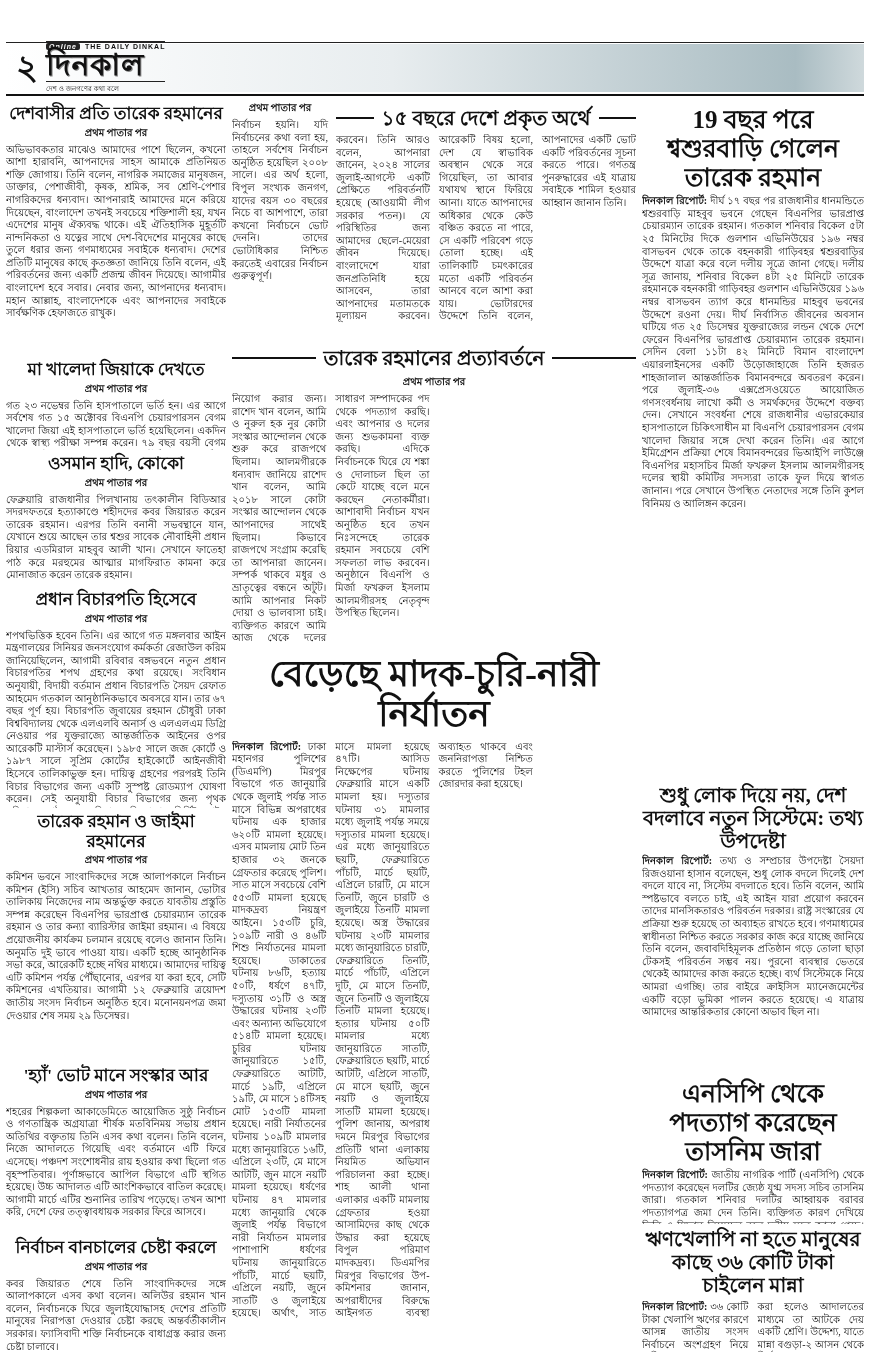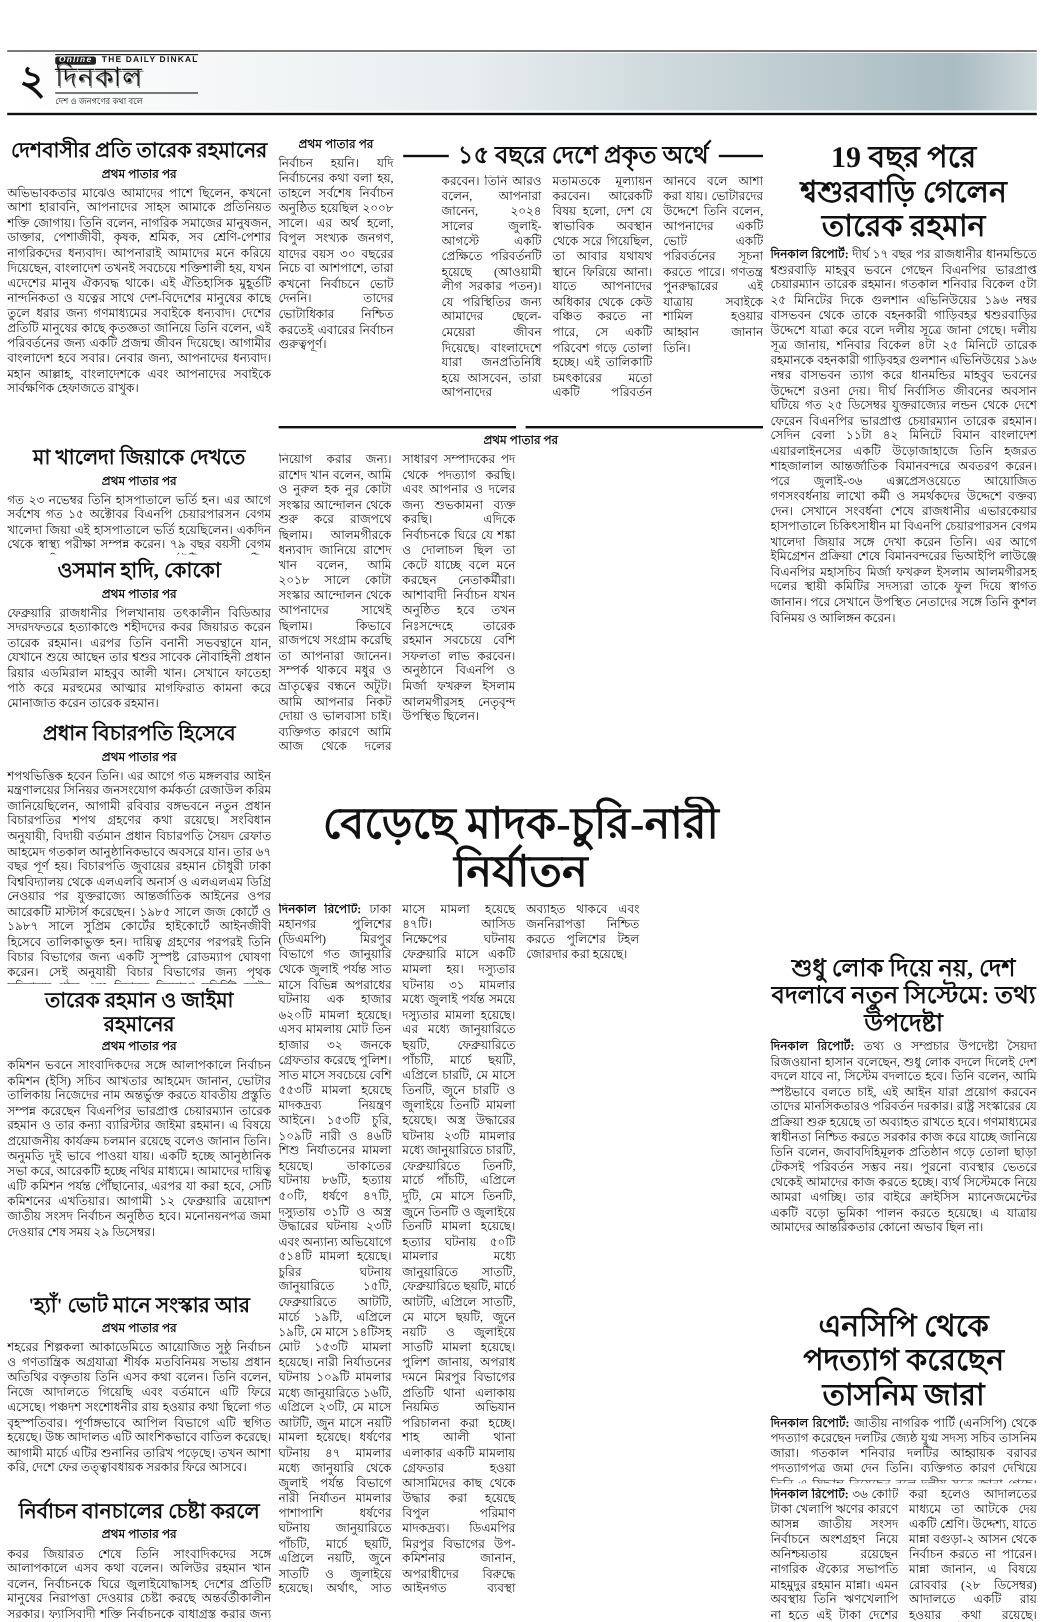--- a/index.html
+++ b/index.html
@@ -15,37 +15,37 @@
     height:48px; margin:1px 6px 0 6px; display:flex; align-items:center;
     background:linear-gradient(to right, #ffffff 0%, #e8edef 45%, #a9bcc2 92%, #cfd9dc 100%);
     padding:2px 4px; position:relative;
   }
   .pageno { font-size:34px; font-weight:bold; line-height:1; margin:0 8px 0 6px; }
   .logo-block { display:inline-block; text-align:left; }
   .logo-top { font-size:7px; font-weight:bold; letter-spacing:1px;
     border-top:1px solid #222; padding-top:1px; display:flex; gap:5px; align-items:center;
     font-family:"Liberation Sans", sans-serif; }
   .logo-online { font-style:italic; font-size:7px; background:#222; color:#fff; padding:0 3px; border-radius:2px; }
-  .logo-main { font-size:22px; font-weight:normal; line-height:1.0; letter-spacing:1px;
+  .logo-main { font-size:30px; font-weight:bold; line-height:1.0; letter-spacing:1px;
     text-shadow:1px 1px 0 #888; }
   .logo-tagline { font-size:7px; border-top:1px solid #222; margin-top:1px; padding-top:1px;
     font-family:"Liberation Sans", sans-serif; }
   .datebox {
     position:absolute; right:4px; top:4px; width:168px; background:#fdfdfd;
     border:1px solid #444; box-shadow:1px 1px 0 #777; text-align:center;
     font-size:10px; line-height:1.5; font-family:"Liberation Sans", sans-serif;
   }
   .datebox .d1 { border-bottom:1px solid #555; padding:1px 2px; }
   .datebox .d2 { padding:1px 2px; }
   .mast-bottom-rule { border-top:2px solid #111; margin:2px 6px 0 6px; }
 
   
   .main {
     display:grid; grid-template-columns:220px 404px 222px; column-gap:6px;
-    padding:16px 6px 0 6px; height:1256px; overflow:hidden;
+    padding:4px 6px 0 6px; height:1256px; overflow:hidden;
   }
   .zone { overflow:hidden; }
 
   
   .hl { font-weight:bold; text-align:center; line-height:1.15; }
   .hl-sm  { font-size:17px; margin:4px 0 1px 0; }
   .hl-md  { font-size:20px; margin:4px 0 2px 0; }
   .hl-lg  { font-size:25px; margin:6px 0 3px 0; }
   .hl-xl  { font-size:36px; line-height:1.12; margin:2px 0; }
   .cont-label { font-size:10px; font-weight:bold; text-align:center; margin-bottom:2px; }
@@ -55,21 +55,21 @@
 
   
   .hrow { display:flex; align-items:center; gap:8px; margin:3px 0 2px 0; }
   .hrow .rule { flex:1; border-top:2px solid #111; }
   .hrow .hl { white-space:nowrap; }
 
   
   .m-sec1 { display:flex; gap:8px; height:240px; overflow:hidden; }
   .m-sec1 .c1 { width:96px; flex:none; }
   .m-sec1 .rest { flex:1; }
-  .m-sec1 .cols3 { column-count:3; column-gap:9px; height:198px; column-fill:auto; overflow:hidden;margin-left:32px; }
+  .m-sec1 .cols3 { column-count:3; column-gap:9px; height:198px; column-fill:auto; overflow:hidden; }
   .m-sec2 { height:312px; overflow:hidden; }
   .m-sec2 .cols4 { column-count:4; column-gap:9px; height:262px; column-fill:auto; overflow:hidden; }
   .m-lead { height:700px; overflow:hidden; }
   .m-lead .cols4 { column-count:4; column-gap:9px; height:588px; column-fill:auto; overflow:hidden; margin-top:6px; }
 
   
   .r-art { overflow:hidden; }
   .cols2 { column-count:2; column-gap:9px; column-fill:auto; overflow:hidden; }
 </style>
 </head>
@@ -155,20 +155,21 @@
           </div>
           <div class="cols3">
             <p class="body">করবেন। তিনি আরও বলেন, আপনারা জানেন, ২০২৪ সালের জুলাই-আগস্টে একটি প্রেক্ষিতে পরিবর্তনটি হয়েছে (আওয়ামী লীগ সরকার পতন)। যে পরিস্থিতির জন্য আমাদের ছেলে-মেয়েরা জীবন দিয়েছে। বাংলাদেশে যারা জনপ্রতিনিধি হয়ে আসবেন, তারা আপনাদের মতামতকে মূল্যায়ন করবেন। আরেকটি বিষয় হলো, দেশ যে স্বাভাবিক অবস্থান থেকে সরে গিয়েছিল, তা আবার যথাযথ স্থানে ফিরিয়ে আনা। যাতে আপনাদের অধিকার থেকে কেউ বঞ্চিত করতে না পারে, সে একটি পরিবেশ গড়ে তোলা হচ্ছে। এই তালিকাটি চমৎকারের মতো একটি পরিবর্তন আনবে বলে আশা করা যায়। ভোটারদের উদ্দেশে তিনি বলেন, আপনাদের একটি ভোট একটি পরিবর্তনের সূচনা করতে পারে। গণতন্ত্র পুনরুদ্ধারের এই যাত্রায় সবাইকে শামিল হওয়ার আহ্বান জানান তিনি।</p>
           </div>
         </div>
       </div>
 
       <div class="m-sec2">
         <div class="hrow">
           <div class="rule"></div>
+          <div class="hl hl-md">তারেক রহমানের প্রত্যাবর্তনে</div>
           <div class="rule"></div>
         </div>
         <div class="cont-label">প্রথম পাতার পর</div>
         <div class="cols4">
           <p class="body">নিয়োগ করার জন্য। রাশেদ খান বলেন, আমি ও নুরুল হক নুর কোটা সংস্কার আন্দোলন থেকে শুরু করে রাজপথে ছিলাম। আলমগীরকে ধন্যবাদ জানিয়ে রাশেদ খান বলেন, আমি ২০১৮ সালে কোটা সংস্কার আন্দোলন থেকে আপনাদের সাথেই ছিলাম। কিভাবে রাজপথে সংগ্রাম করেছি তা আপনারা জানেন। সম্পর্ক থাকবে মধুর ও ভ্রাতৃত্বের বন্ধনে অটুট। আমি আপনার নিকট দোয়া ও ভালবাসা চাই। ব্যক্তিগত কারণে আমি আজ থেকে দলের সাধারণ সম্পাদকের পদ থেকে পদত্যাগ করছি। এবং আপনার ও দলের জন্য শুভকামনা ব্যক্ত করছি। এদিকে নির্বাচনকে ঘিরে যে শঙ্কা ও দোলাচল ছিল তা কেটে যাচ্ছে বলে মনে করছেন নেতাকর্মীরা। আশাবাদী নির্বাচন যখন অনুষ্ঠিত হবে তখন নিঃসন্দেহে তারেক রহমান সবচেয়ে বেশি সফলতা লাভ করবেন। অনুষ্ঠানে বিএনপি ও মির্জা ফখরুল ইসলাম আলমগীরসহ নেতৃবৃন্দ উপস্থিত ছিলেন।</p>
         </div>
       </div>
 
       <div class="m-lead">
         <div class="hl hl-xl">বেড়েছে মাদক-চুরি-নারী নির্যাতন</div>
@@ -190,20 +191,21 @@
         <div class="hl hl-md">শুধু লোক দিয়ে নয়, দেশ বদলাবে নতুন সিস্টেমে: তথ্য উপদেষ্টা</div>
         <p class="body"><span class="byline">দিনকাল রিপোর্ট:</span> <span>তথ্য ও সম্প্রচার উপদেষ্টা সৈয়দা রিজওয়ানা হাসান বলেছেন, শুধু লোক বদলে দিলেই দেশ বদলে যাবে না, সিস্টেম বদলাতে হবে। তিনি বলেন, আমি স্পষ্টভাবে বলতে চাই, এই আইন যারা প্রয়োগ করবেন তাদের মানসিকতারও পরিবর্তন দরকার। রাষ্ট্র সংস্কারের যে প্রক্রিয়া শুরু হয়েছে তা অব্যাহত রাখতে হবে। গণমাধ্যমের স্বাধীনতা নিশ্চিত করতে সরকার কাজ করে যাচ্ছে জানিয়ে তিনি বলেন, জবাবদিহিমূলক প্রতিষ্ঠান গড়ে তোলা ছাড়া টেকসই পরিবর্তন সম্ভব নয়। পুরনো ব্যবস্থার ভেতরে থেকেই আমাদের কাজ করতে হচ্ছে। ব্যর্থ সিস্টেমকে নিয়ে আমরা এগচ্ছি। তার বাইরে ক্রাইসিস ম্যানেজমেন্টের একটি বড়ো ভূমিকা পালন করতে হয়েছে। এ যাত্রায় আমাদের আন্তরিকতার কোনো অভাব ছিল না।</span></p>
       </div>
 
       <div class="r-art" style="height:150px">
         <div class="hl hl-lg">এনসিপি থেকে পদত্যাগ করেছেন তাসনিম জারা</div>
         <p class="body"><span class="byline">দিনকাল রিপোর্ট:</span> <span>জাতীয় নাগরিক পার্টি (এনসিপি) থেকে পদত্যাগ করেছেন দলটির জ্যেষ্ঠ যুগ্ম সদস্য সচিব তাসনিম জারা। গতকাল শনিবার দলটির আহ্বায়ক বরাবর পদত্যাগপত্র জমা দেন তিনি। ব্যক্তিগত কারণ দেখিয়ে তিনি এ সিদ্ধান্ত নিয়েছেন বলে দলীয় সূত্রে জানা গেছে। তার এ সিদ্ধান্তে দলের ভেতরে আলোচনা শুরু হয়েছে।</span></p>
       </div>
 
       <div class="r-art" style="height:128px">
+        <div class="hl hl-md">ঋণখেলাপি না হতে মানুষের কাছে ৩৬ কোটি টাকা চাইলেন মান্না</div>
         <div class="cols2" style="height:240px; margin-top:4px">
           <p class="body"><span class="byline">দিনকাল রিপোর্ট:</span> <span>৩৬ কোটি টাকা খেলাপি ঋণের কারণে আসন্ন জাতীয় সংসদ নির্বাচনে অংশগ্রহণ নিয়ে অনিশ্চয়তায় রয়েছেন নাগরিক ঐক্যের সভাপতি মাহমুদুর রহমান মান্না। এমন অবস্থায় তিনি ঋণখেলাপি না হতে এই টাকা দেশের মানুষের কাছে চেয়েছেন। মান্নার ভাষ্য, এক বছরের জন্য যদি কেউ এই টাকা তাকে দেন তাহলে তিনি খেলাপি ঋণের তালিকা থেকে বের হয়ে আসতে ও নির্বাচনে অংশ নিতে পারবেন। সেই সাথে অভিযোগ করেছেন, ঋণ পুনঃতফসিলের আবেদন করা হলেও আদালতের মাধ্যমে তা আটকে দেয় একটি শ্রেণি। উদ্দেশ্য, যাতে মান্না বগুড়া-২ আসন থেকে নির্বাচন করতে না পারেন। মান্না জানান, এ বিষয়ে রোববার (২৮ ডিসেম্বর) আদালতে একটি রায় হওয়ার কথা রয়েছে। সেখানে তিনি ন্যায়বিচার প্রত্যাশা করেন। রায়টি যদি তার অনুকূলে না আসে তাহলে তিনি নির্বাচনে অংশ নিতে পারবেন না। আর অনুকূলে রায় না এলে তিনি আরও আইনি প্রক্রিয়া চালিয়ে যাবেন বলে উল্লেখ করেন। এই পরিস্থিতিতে সহযোগিতার আবেদন জানিয়ে নাগরিক ঐক্যের পক্ষ থেকে বিবৃতি দেওয়া হয়েছে।</span></p>
         </div>
       </div>
 
     </div>
 
   </div>
 </div>
 

